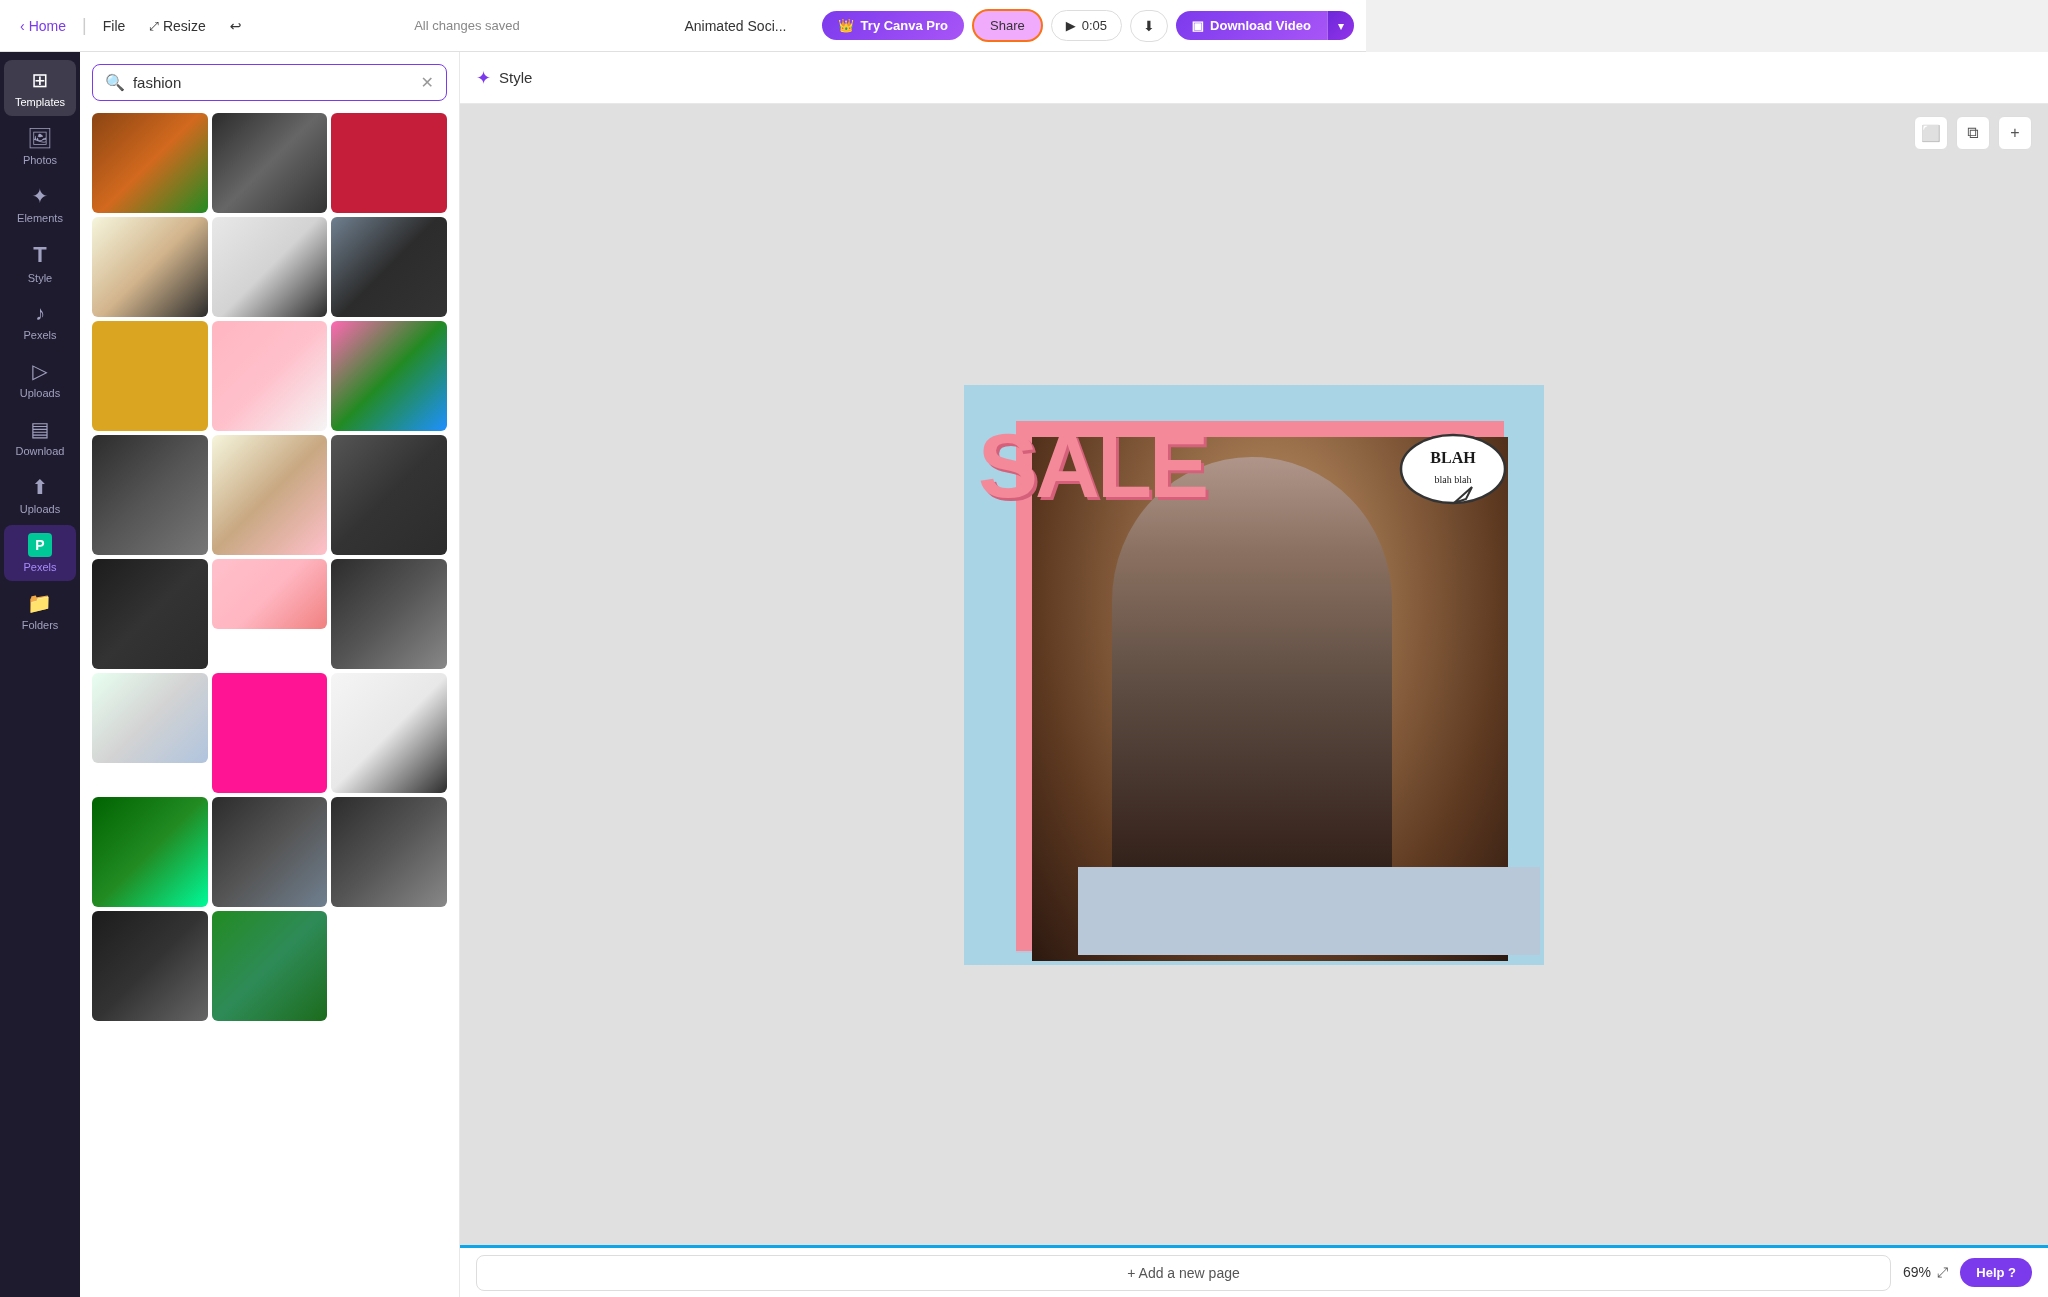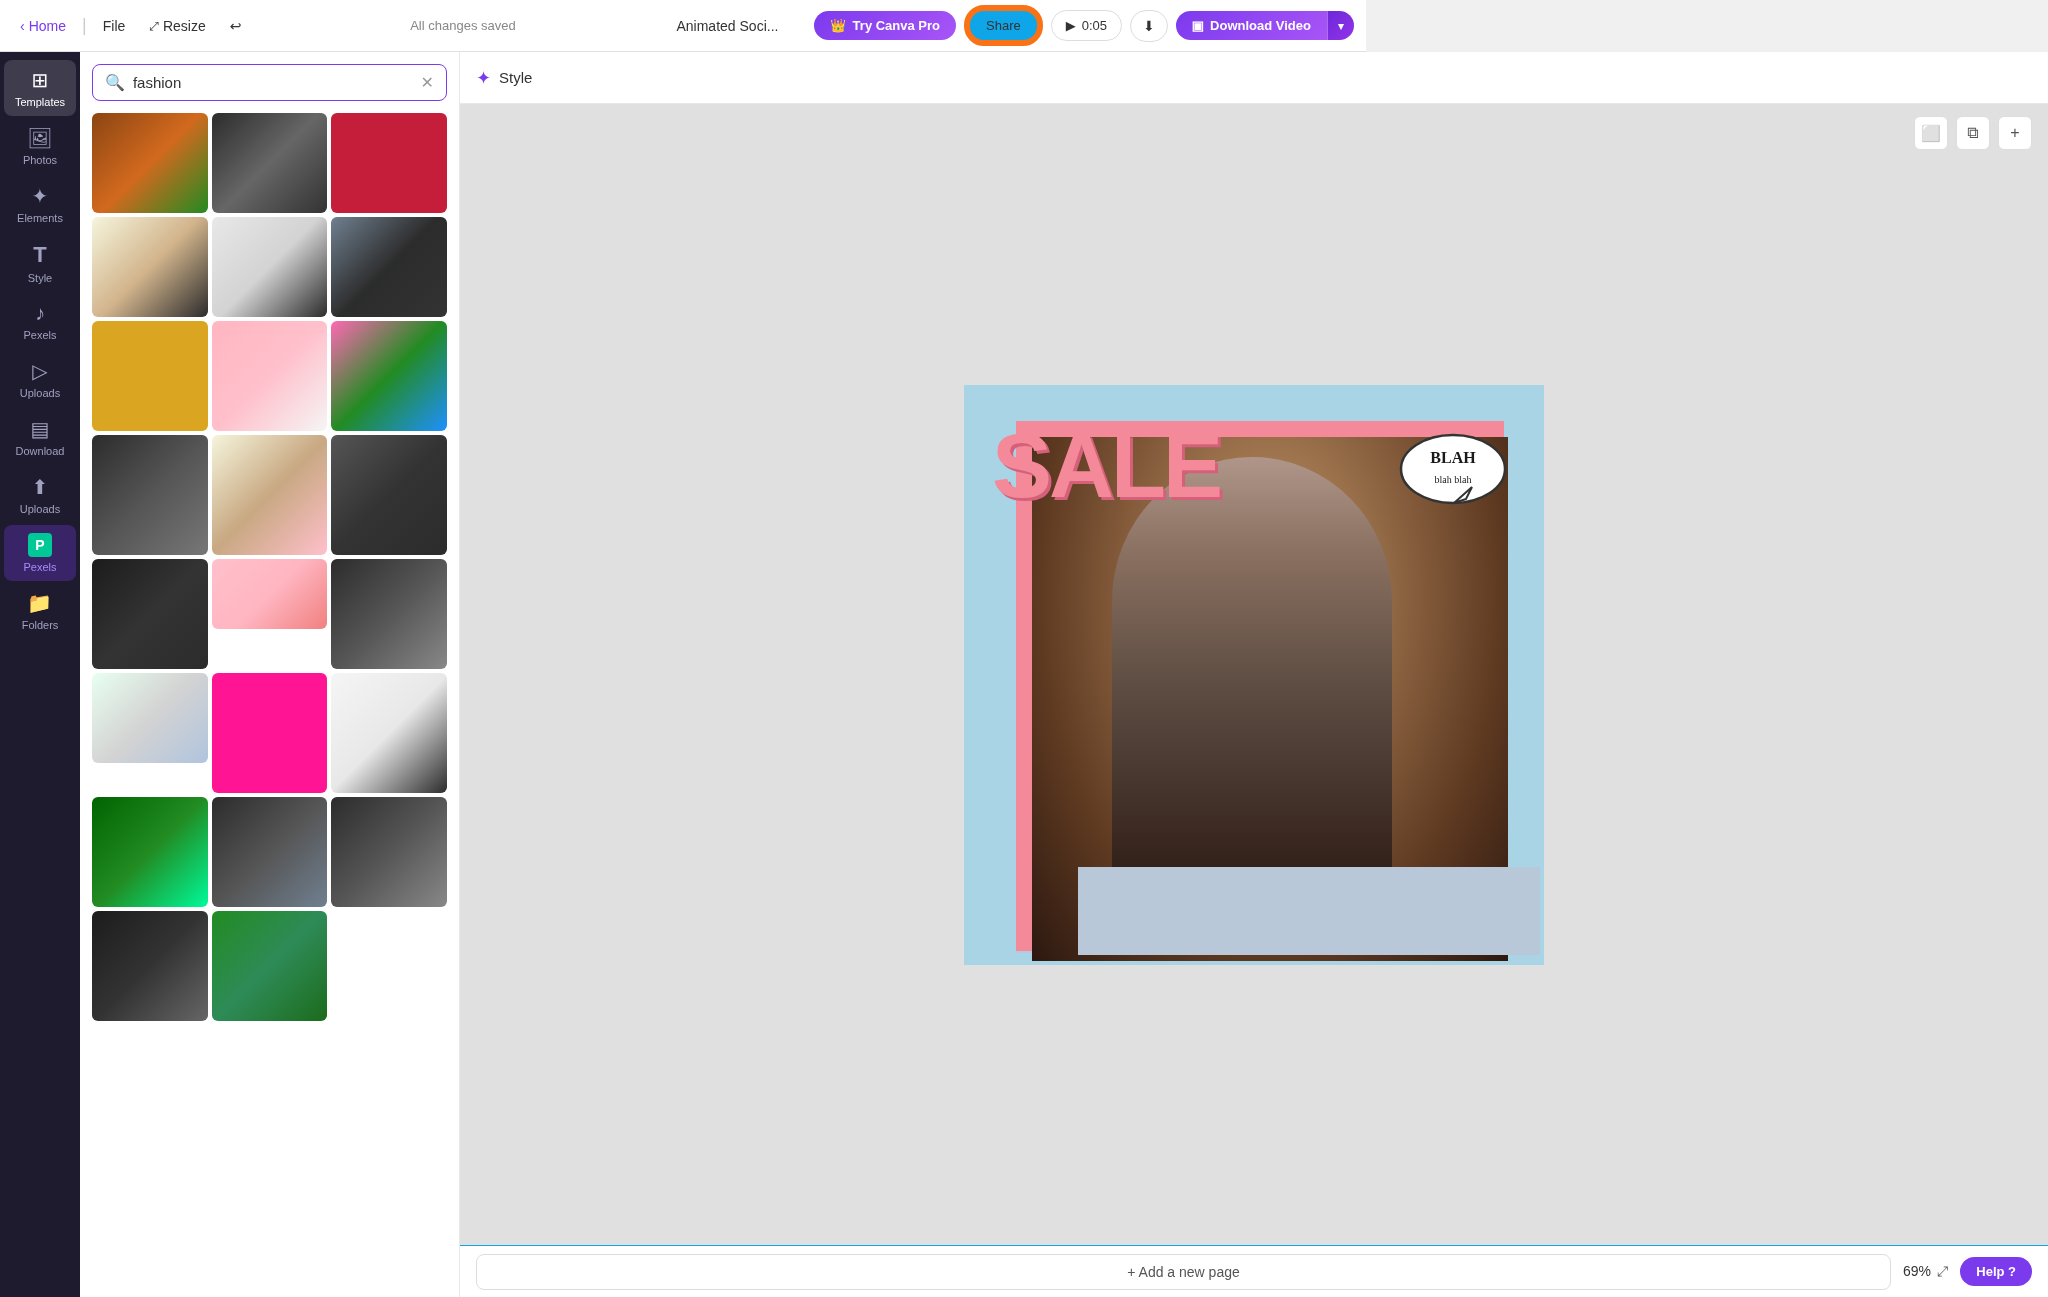--- a/index.html
+++ b/index.html
@@ -25,21 +25,21 @@
     .nav-center { flex: 1; text-align: center; font-size: 13px; color: #888; }
     .doc-title { font-size: 14px; color: #333; margin-right: 28px; }
     .nav-right { display: flex; align-items: center; gap: 8px; }
     .btn-pro {
       display: flex; align-items: center; gap: 6px;
       background: linear-gradient(135deg, #7c3aed, #a855f7);
       color: #fff; border: none; border-radius: 20px;
       padding: 7px 16px; font-size: 13px; font-weight: 600; cursor: pointer;
     }
     .btn-share {
-      background: #0ea5e9; color: #333; border: 6px solid #f97316;
+      background: #f0abfc; color: #333; border: 2px solid #f97316;
       border-radius: 20px; padding: 7px 16px; font-size: 13px; font-weight: 500; cursor: pointer;
     }
     .btn-play {
       display: flex; align-items: center; gap: 6px;
       background: #fff; color: #333; border: 1px solid #ddd;
       border-radius: 20px; padding: 7px 14px; font-size: 13px; cursor: pointer;
     }
     .btn-download-icon {
       background: #fff; color: #333; border: 1px solid #ddd;
       border-radius: 20px; padding: 7px 12px; font-size: 14px; cursor: pointer;
@@ -123,21 +123,21 @@
 
     
     .design-card {
       width: 580px; height: 580px; position: relative;
       background: #a8d4e6;
     }
     .design-bg-blue { position: absolute; inset: 0; background: #a8d4e6; }
 
     
     .bottom-bar {
-      height: 52px; background: #fff; border-top: 1px solid #0ea5e9;
+      height: 52px; background: #fff; border-top: 3px solid #0ea5e9;
       display: flex; align-items: center; padding: 0 16px; gap: 12px;
     }
     .add-page-btn {
       flex: 1; background: #fff; border: 1px solid #ddd; border-radius: 8px;
       height: 36px; cursor: pointer; font-size: 14px; color: #555;
     }
     .zoom-ctrl {
       display: flex; align-items: flex-start; gap: 6px;
       font-size: 14px; color: #333;
     }
@@ -323,21 +323,21 @@
 
       <div style="position:absolute; left:52px; top:36px; width:488px; height:530px; background:#F4899A; z-index:3;"></div>
 
       <div style="position:absolute; left:68px; top:52px; width:476px; height:524px; background:#E8912A; z-index:4; overflow:hidden;">
 
         <div style="position:absolute; inset:0; background: radial-gradient(ellipse at 50% 30%, #c49b6a 0%, #8B6240 40%, #5C3820 70%, #2C1810 100%);"></div>
 
         <div style="position:absolute; left:80px; top:20px; width:280px; height:480px; background:linear-gradient(180deg, #b0968a 0%, #8a7060 20%, #5a4a40 50%, #3a2820 80%, #1a100a 100%); border-radius:50% 50% 0 0 / 30% 30% 0 0;"></div>
       </div>
 
-      <div style="position:absolute; left:28px; top:36px; z-index:8; font-size:90px; font-weight:900; color:#F4899A; font-family:'Arial Black', Arial, sans-serif; letter-spacing:-3px; line-height:1; text-shadow: 3px 3px 0 #d4607a;">SALE</div>
+      <div style="position:absolute; left:14px; top:36px; z-index:8; font-size:90px; font-weight:900; color:#F4899A; font-family:'Arial Black', Arial, sans-serif; letter-spacing:-3px; line-height:1; text-shadow: 3px 3px 0 #d4607a;">SALE</div>
 
       <div style="position:absolute; right:36px; top:46px; z-index:9;">
         <svg width="110" height="88" viewBox="0 0 110 88">
           <ellipse cx="55" cy="38" rx="52" ry="34" fill="white" stroke="#333" stroke-width="2.5"></ellipse>
           <polygon points="68,68 56,72 74,56" fill="white" stroke="#333" stroke-width="2"></polygon>
           <text x="55" y="32" text-anchor="middle" font-family="'Comic Sans MS', cursive" font-size="16" font-weight="bold" fill="#1a1a1a">BLAH</text>
           <text x="55" y="52" text-anchor="middle" font-family="'Comic Sans MS', cursive" font-size="10" fill="#1a1a1a">blah blah</text>
         </svg>
       </div>
 

